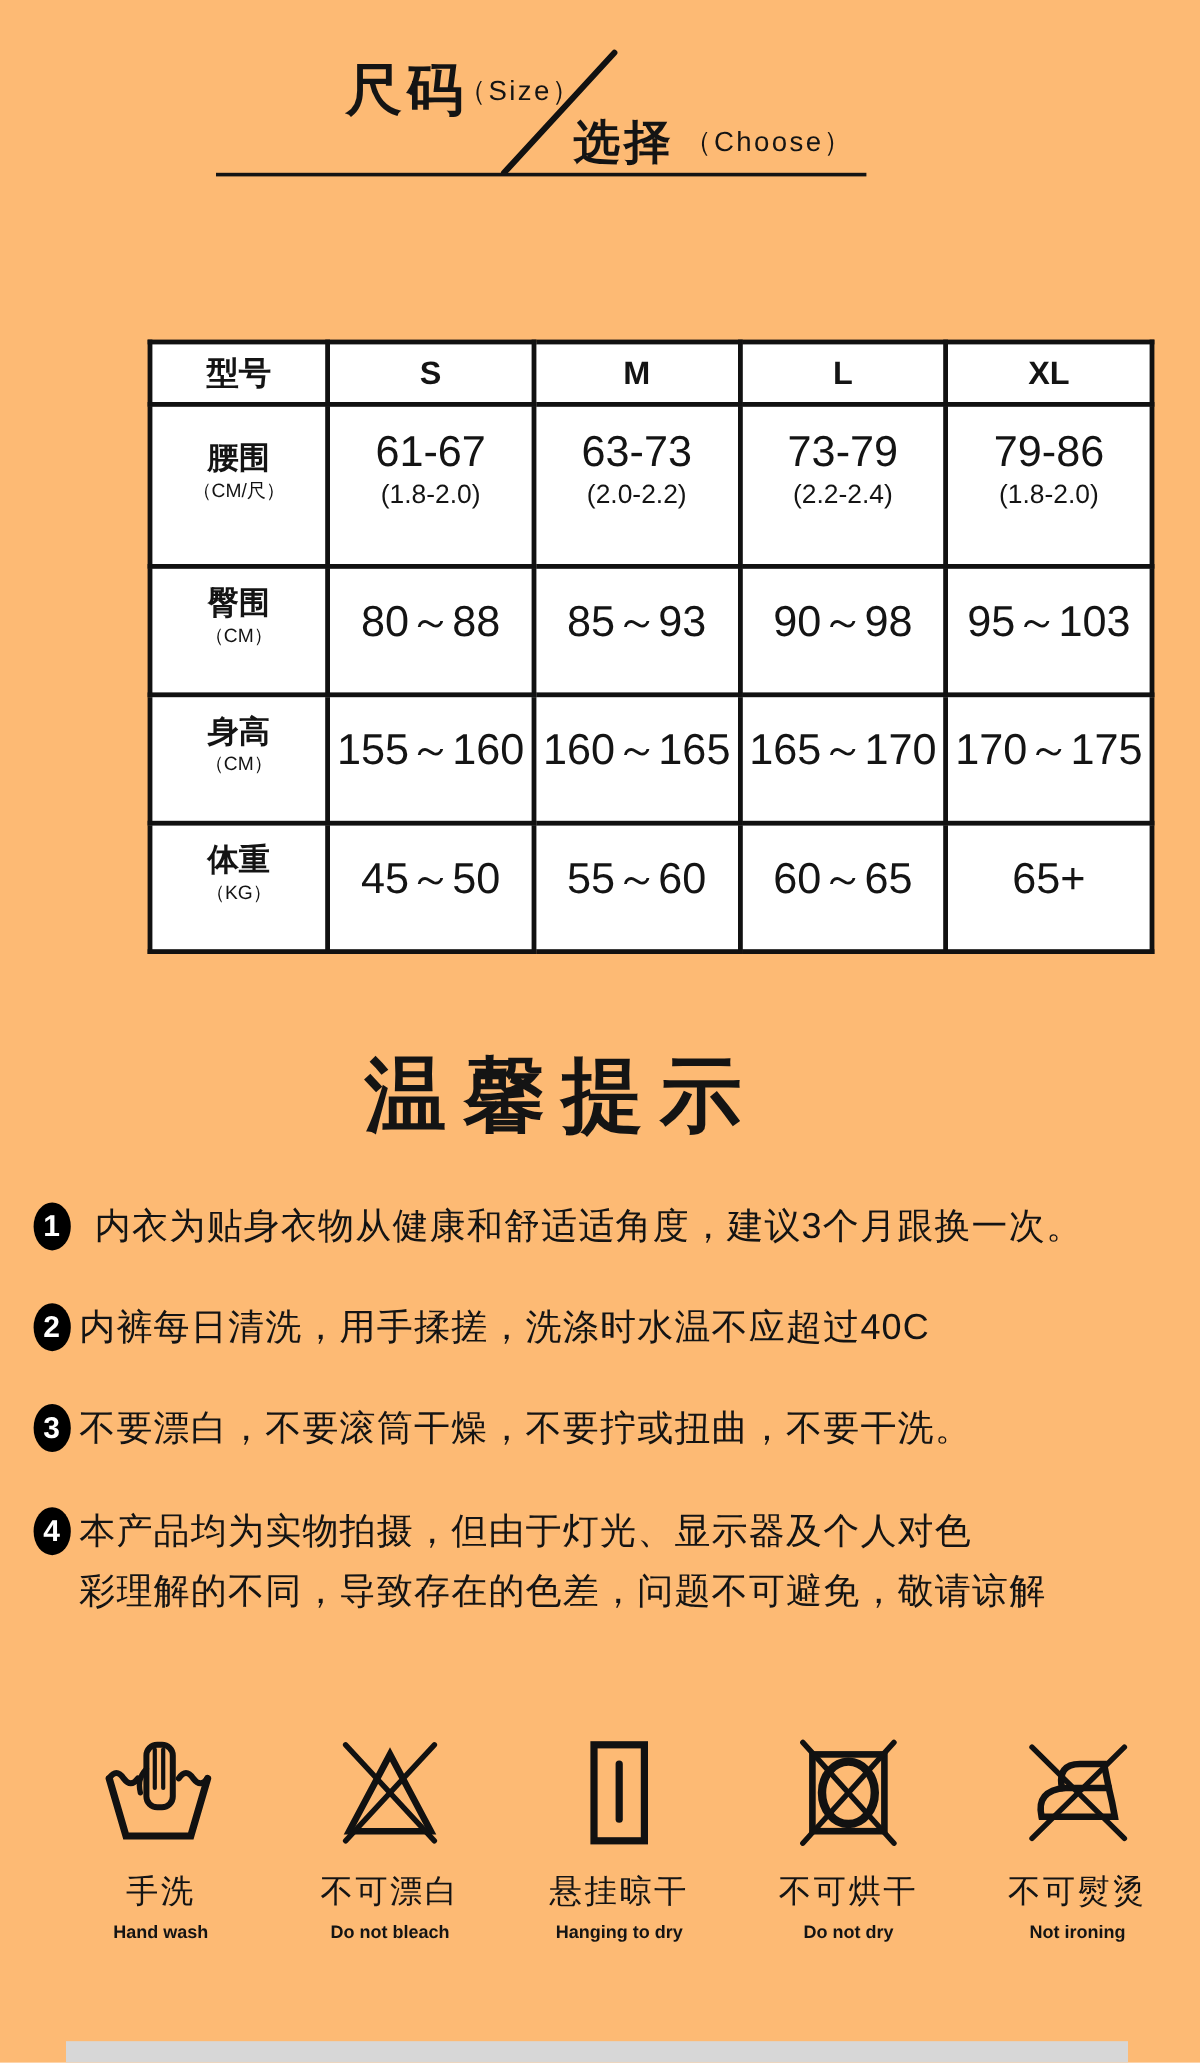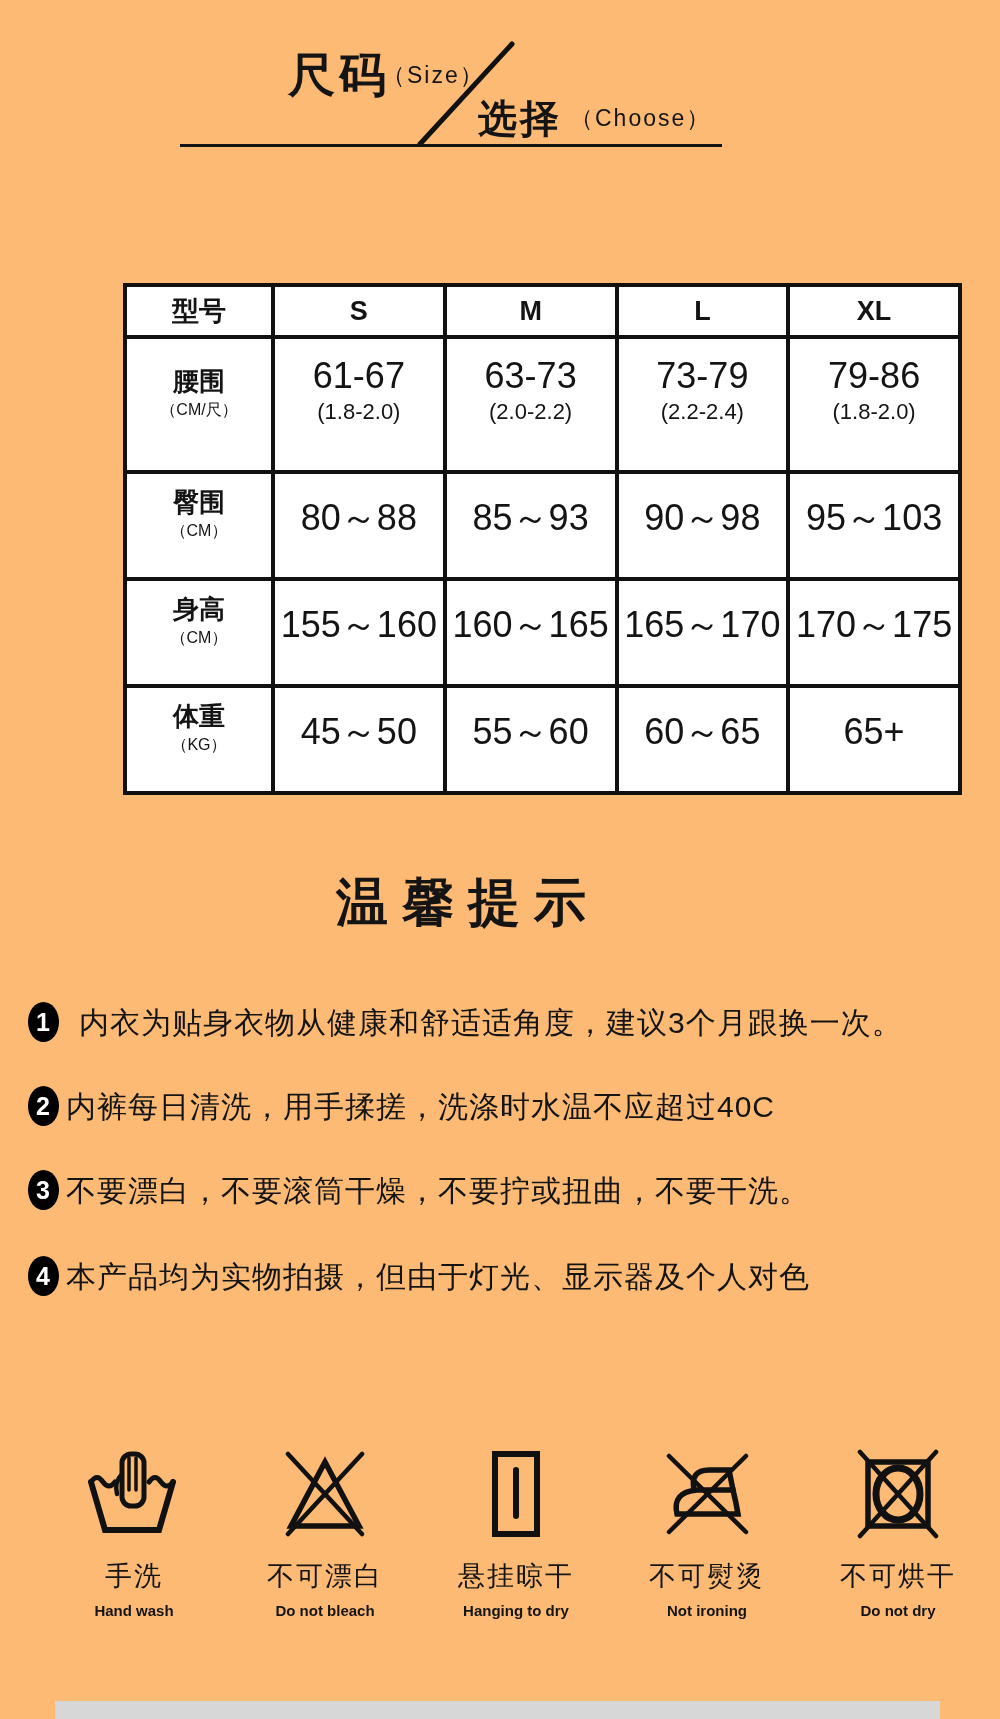--- a/index.html
+++ b/index.html
@@ -24,21 +24,21 @@
   tr.r1 td { height:135px; }
   tr.r2 td, tr.r3 td, tr.r4 td { height:107px; }
   .cell-label { font-size:26px; font-weight:bold; line-height:1.15; padding-bottom:22px; }
   .cell-unit  { display:block; font-size:16px; font-weight:normal; margin-top:4px; }
   .cell-val   { font-size:36px; line-height:1.1; }
   .cell-sub   { display:block; font-size:22px; margin-top:3px; }
   tr.r1 .cell-cont { padding-bottom:28px; }
   tr.r2 .cell-cont, tr.r3 .cell-cont, tr.r4 .cell-cont { padding-bottom:16px; }
 
   
-  .notice-heading { left:0; top:868px; width:936px; text-align:center; font-size:52px; font-weight:bold; letter-spacing:14px; }
+  .notice-heading { left:0; top:868px; width:936px; text-align:center; font-size:68px; font-weight:bold; letter-spacing:14px; }
   .tip { left:28px; width:950px; display:flex; align-items:flex-start; font-size:30px; letter-spacing:1px; line-height:50px; }
   .tip-1 { top:998px; }
   .tip-2 { top:1082px; }
   .tip-3 { top:1166px; }
   .tip-4 { top:1252px; }
   .num-badge { flex:0 0 auto; display:inline-block; width:31px; height:40px; margin-top:4px; margin-right:7px;
                background:#000; color:#fff; border-radius:50%; text-align:center; font-size:25px; line-height:40px; font-weight:bold; }
   .tip-1 .num-badge { margin-right:20px; }
   .tip-text { flex:1 1 auto; }
 
@@ -169,20 +169,21 @@
     <span class="tip-text">内裤每日清洗，用手揉搓，洗涤时水温不应超过40C</span>
   </div>
   <div class="abs tip tip-3">
     <span class="num-badge">3</span>
     <span class="tip-text">不要漂白，不要滚筒干燥，不要拧或扭曲，不要干洗。</span>
   </div>
   <div class="abs tip tip-4">
     <span class="num-badge">4</span>
     <span class="tip-text">
       <span>本产品均为实物拍摄，但由于灯光、显示器及个人对色</span><br>
+      <span>彩理解的不同，导致存在的色差，问题不可避免，敬请谅解</span>
     </span>
   </div>
 
   <div class="abs care-row">
 
     <div class="care-item">
       <span>
         <svg width="100" height="96" viewBox="0 0 100 96">
           <path class="ln" stroke-width="6" d="M7 36 L21 84 L75 84 L89 36"></path>
           <path class="ln" stroke-width="5" d="M7 36 Q13 27 19 36 Q25 44 31 36"></path>
@@ -216,40 +217,40 @@
           <line class="ln" stroke-width="6" x1="50" y1="24" x2="50" y2="70"></line>
         </svg>
       </span>
       <div class="care-zh">悬挂晾干</div>
       <div class="care-en">Hanging to dry</div>
     </div>
 
     <div class="care-item">
       <span>
         <svg width="100" height="96" viewBox="0 0 100 96">
+          <rect class="ln" stroke-width="5.5" x="20" y="16" width="60" height="64"></rect>
+          <ellipse class="ln" stroke-width="7" cx="50" cy="48" rx="22" ry="26"></ellipse>
+          <line class="ln" stroke-width="4.5" x1="12" y1="6" x2="88" y2="90"></line>
+          <line class="ln" stroke-width="4.5" x1="88" y1="6" x2="12" y2="90"></line>
+        </svg>
+      </span>
+      <div class="care-zh">不可烘干</div>
+      <div class="care-en">Do not dry</div>
+    </div>
+
+    <div class="care-item">
+      <span>
+        <svg width="100" height="96" viewBox="0 0 100 96">
           <path class="ln" stroke-width="5.5" d="M20 68 Q15 46 40 44 L76 44 Q79 56 81 68 Z"></path>
           <path class="ln" stroke-width="5.5" d="M37 44 Q33 24 52 24 L72 24 Q74 34 76 44"></path>
           <line class="ln" stroke-width="4.5" x1="12" y1="10" x2="89" y2="86"></line>
           <line class="ln" stroke-width="4.5" x1="89" y1="10" x2="12" y2="86"></line>
         </svg>
       </span>
       <div class="care-zh">不可熨烫</div>
       <div class="care-en">Not ironing</div>
     </div>
 
-    <div class="care-item">
-      <span>
-        <svg width="100" height="96" viewBox="0 0 100 96">
-          <rect class="ln" stroke-width="5.5" x="20" y="16" width="60" height="64"></rect>
-          <ellipse class="ln" stroke-width="7" cx="50" cy="48" rx="22" ry="26"></ellipse>
-          <line class="ln" stroke-width="4.5" x1="12" y1="6" x2="88" y2="90"></line>
-          <line class="ln" stroke-width="4.5" x1="88" y1="6" x2="12" y2="90"></line>
-        </svg>
-      </span>
-      <div class="care-zh">不可烘干</div>
-      <div class="care-en">Do not dry</div>
-    </div>
-
   </div>
 
   <div class="abs bottom-strip"></div>
 
 </div>
 
 </body></html>

